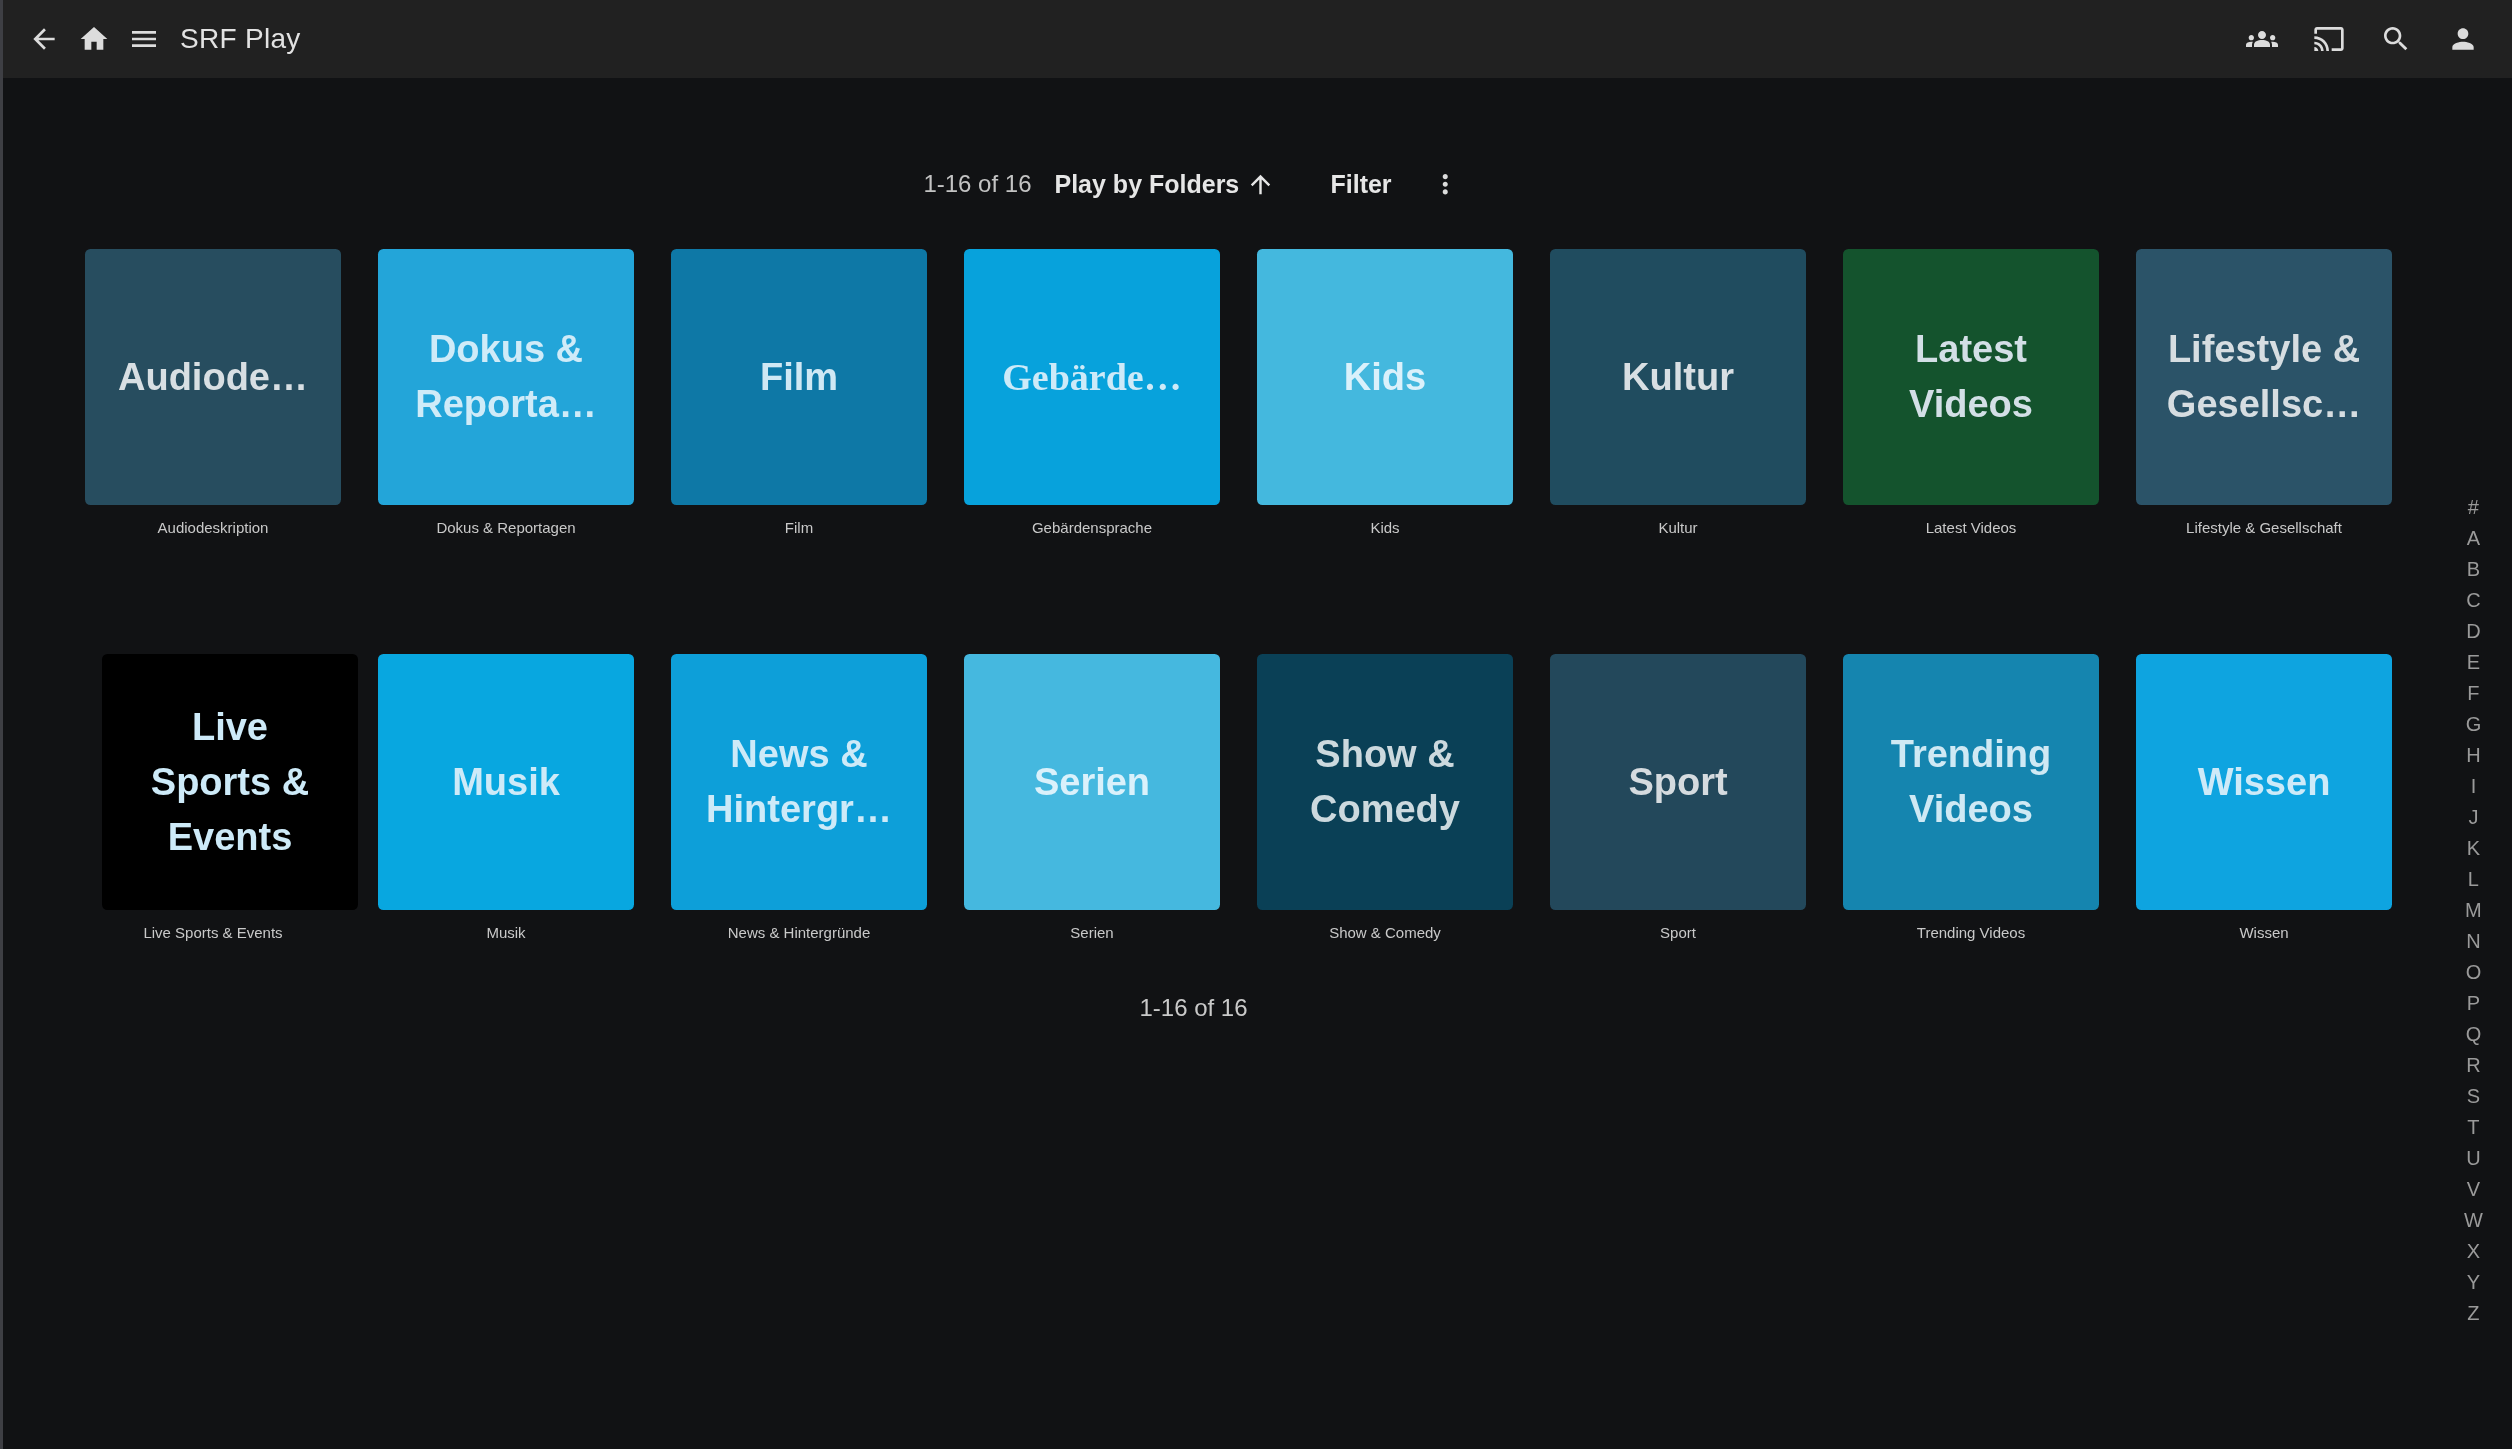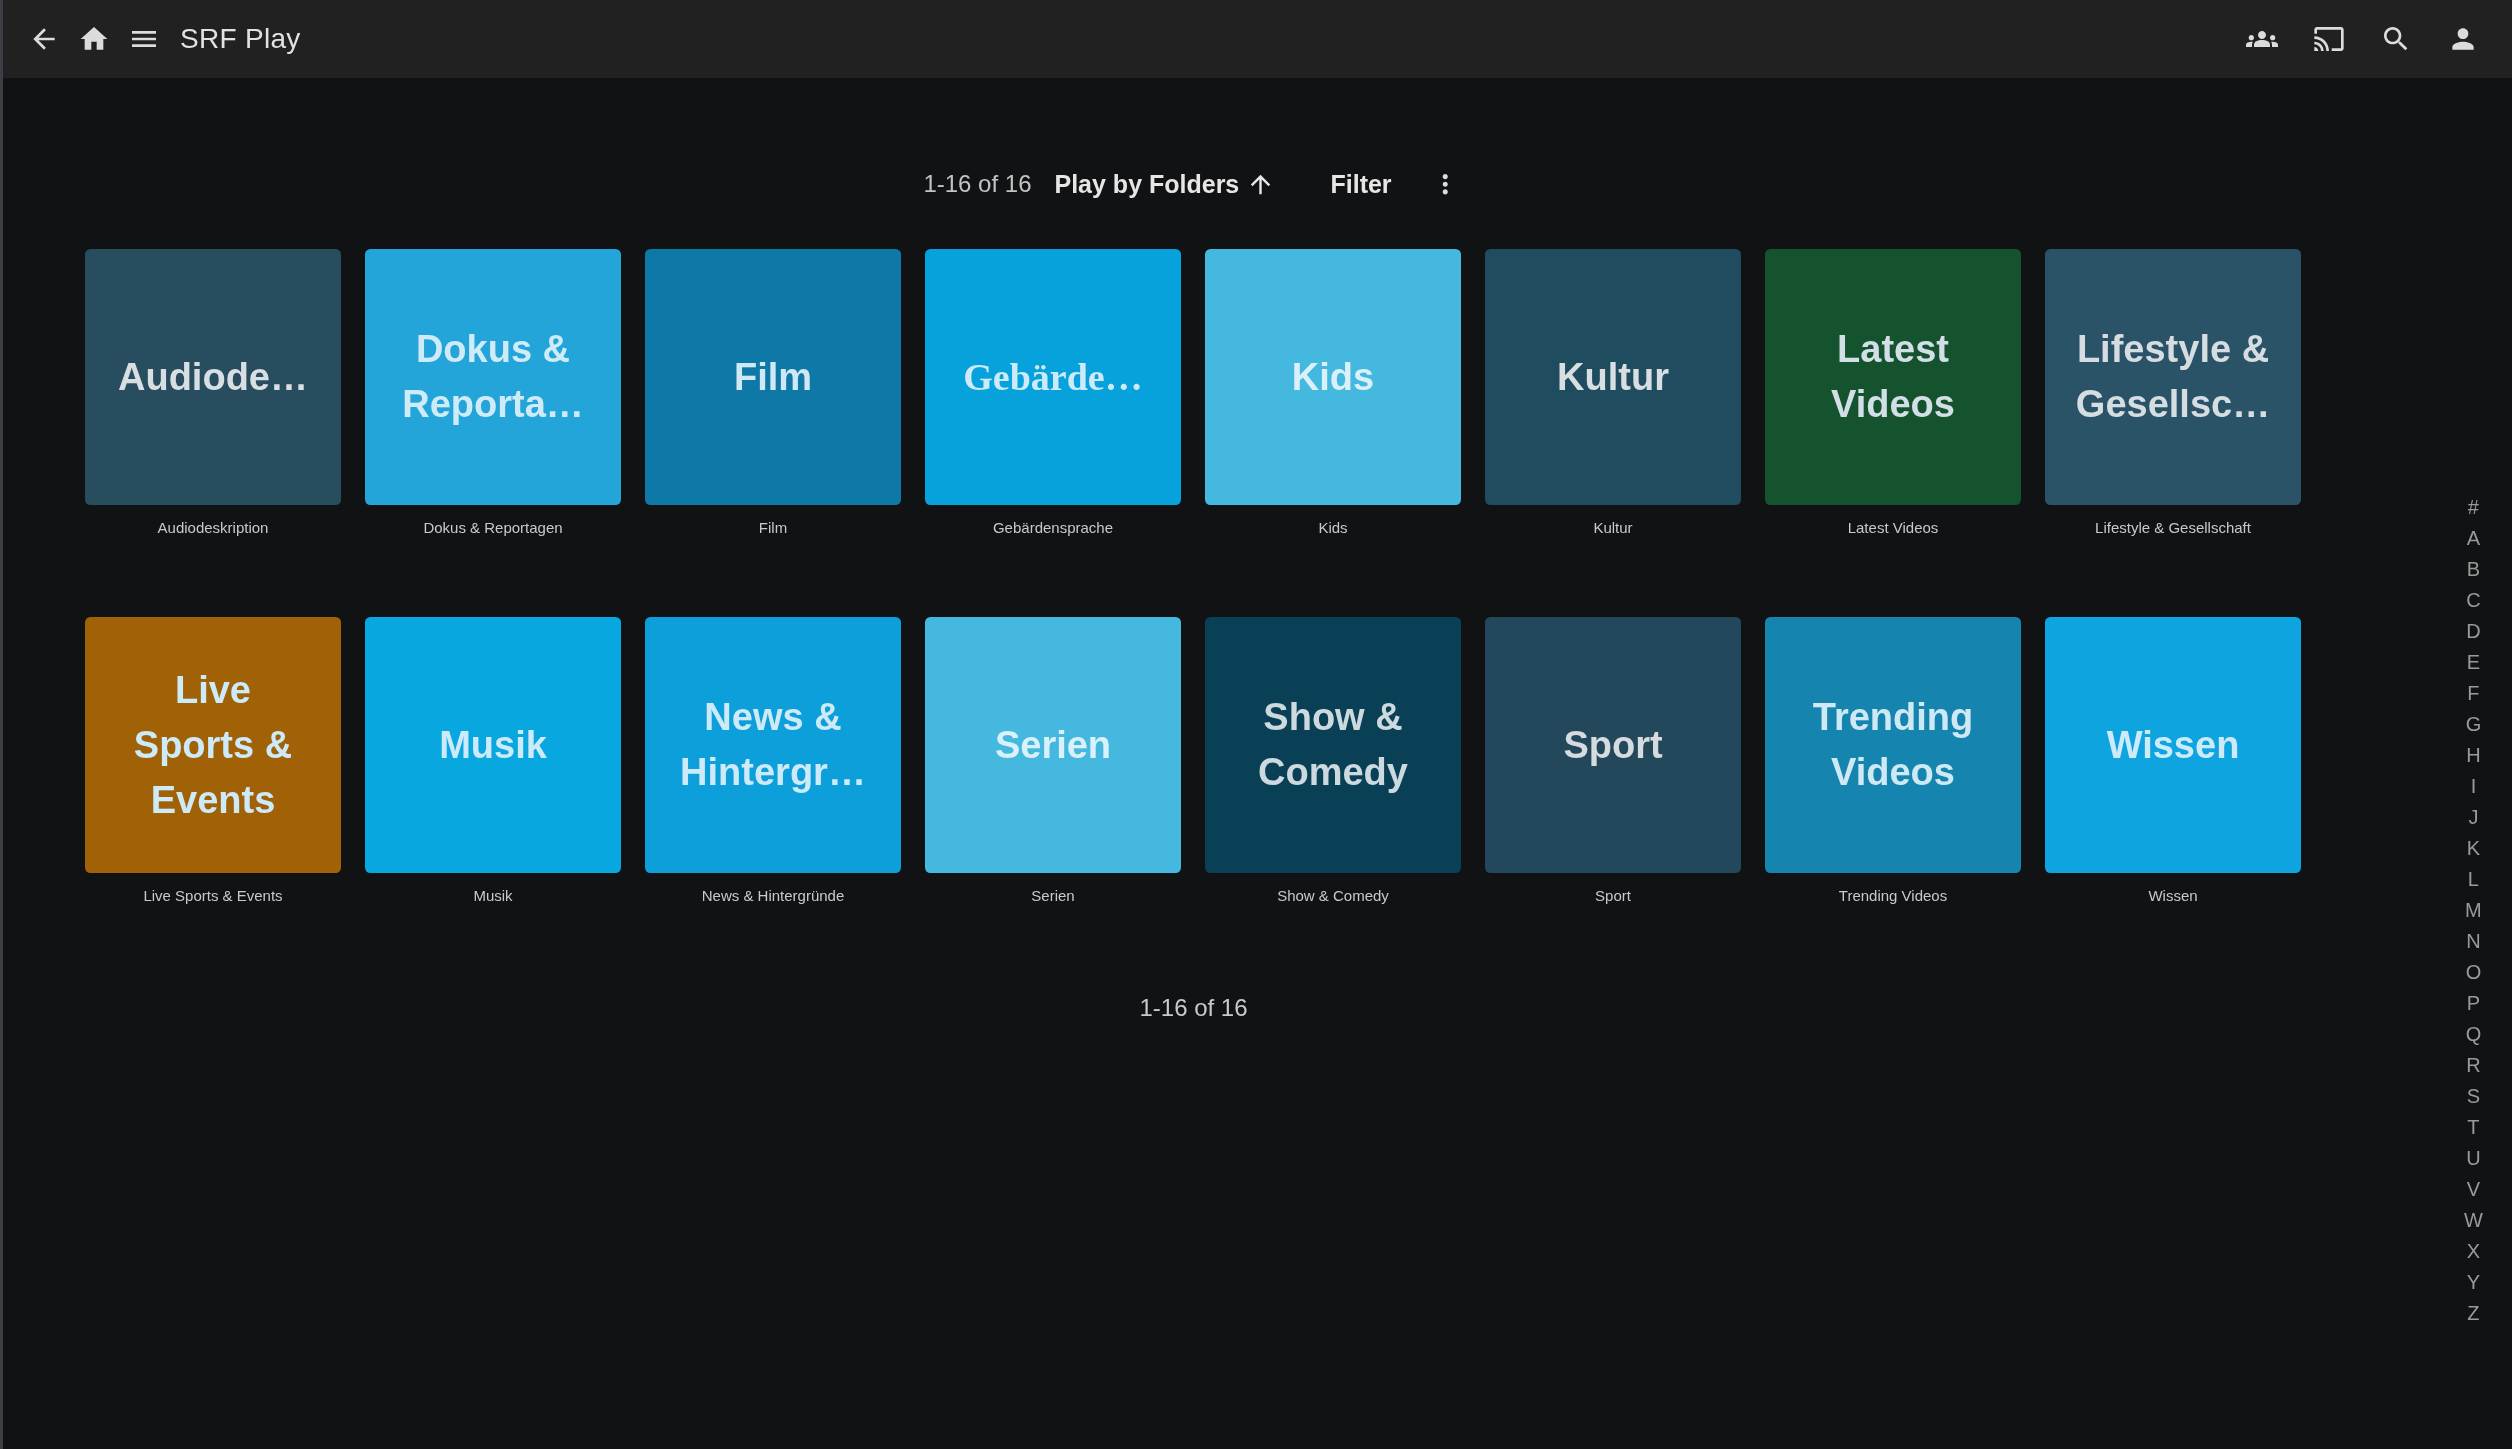--- a/index.html
+++ b/index.html
@@ -31,21 +31,21 @@
   }
   .sort-btn { margin-left:23px; }
   .sort-btn svg { width:29px; height:29px; fill:#e6e6e6; margin-left:7.2px; }
   .filter-btn { margin-left:55px; }
   .overflow-btn { margin-left:36px; width:36px; height:36px; display:flex; align-items:center; justify-content:center; cursor:pointer; }
   .overflow-btn svg { width:30.5px; height:30.5px; fill:#dcdcdc; }
 
   
   .grid {
     position:absolute; left:85px; top:249px;
-    display:grid; grid-template-columns:repeat(8, 256px); column-gap:24px; row-gap:0;
+    display:grid; grid-template-columns:repeat(8, 256px); column-gap:24px; row-gap:0;gap:37px;
   }
   .cell { width:256px; height:368px; cursor:pointer; }
   .tile {
     width:256px; height:256px; border-radius:5.4px;
     display:flex; align-items:center; justify-content:center; text-align:center;
   }
   .tile-overlay {
     font-weight:bold; font-size:38px; line-height:55px;
     white-space:pre-line; padding:0 7.2px;
   }
@@ -189,21 +189,21 @@
 
     <div class="cell">
       <div class="tile" style="background: rgb(43, 83, 104); color: rgb(214, 221, 225);">
         <span class="tile-overlay">Lifestyle &amp;
 Gesellsc…</span>
       </div>
       <div class="caption">Lifestyle &amp; Gesellschaft</div>
     </div>
 
     <div class="cell">
-      <div class="tile" style="background: #a16207; color: rgb(205, 234, 248);">
+      <div class="tile" style="background: #000000; color: rgb(205, 234, 248); margin-left: 17px;">
         <span class="tile-overlay">Live
 Sports &amp;
 Events</span>
       </div>
       <div class="caption">Live Sports &amp; Events</div>
     </div>
 
     <div class="cell">
       <div class="tile" style="background: rgb(8, 167, 224); color: rgb(205, 234, 248);">
         <span class="tile-overlay">Musik</span>

